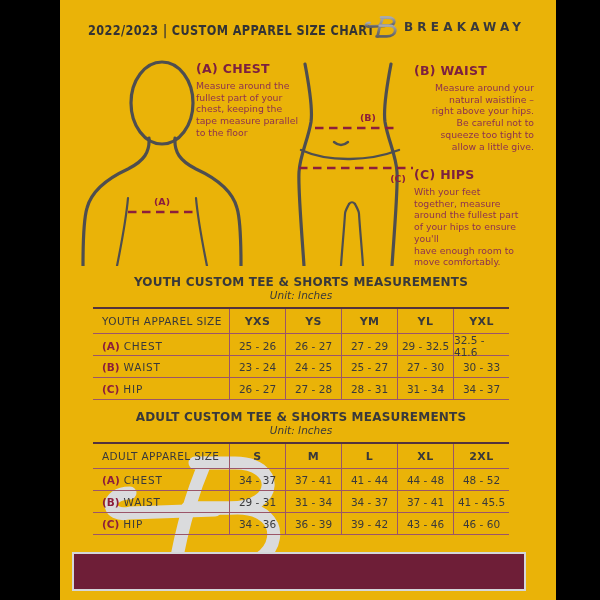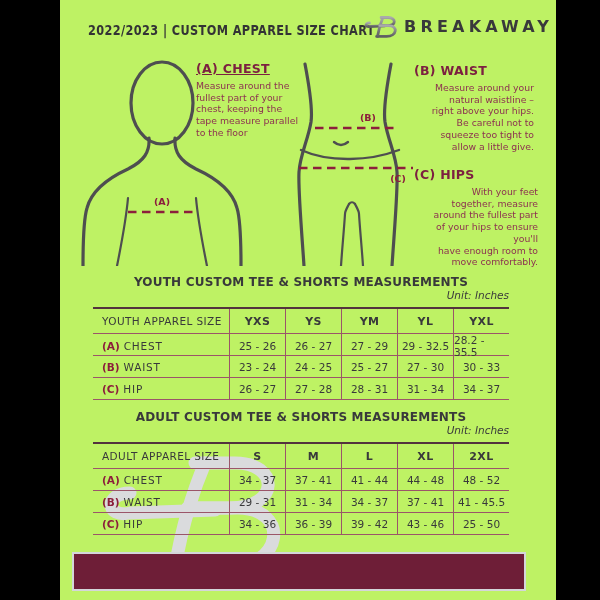--- a/index.html
+++ b/index.html
@@ -2,50 +2,50 @@
 <html><head>
 <meta charset="utf-8">
 <style>
   html, body { margin:0; padding:0; background:#000; }
   body {
     width:600px; height:600px; position:relative; overflow:hidden;
     font-family:"DejaVu Sans","Liberation Sans",sans-serif;
   }
   .page {
     position:absolute; left:60px; top:0; width:496px; height:600px;
-    background:#bef264; overflow:hidden;
+    background:#eab308; overflow:hidden;
   }
   
   .hdr-title {
     position:absolute; left:28px; top:22px; font-size:14.5px; font-weight:bold;
     color:#333335; letter-spacing:.5px; white-space:nowrap;
     transform:scaleX(.78); transform-origin:left top;
   }
   .brandbox { position:absolute; left:304px; top:13px; display:flex; align-items:center; }
-  .brand-name { font-size:16px; font-weight:bold; letter-spacing:4.2px; color:#39393b; margin-left:4px; margin-top:0; }
+  .brand-name { font-size:12px; font-weight:bold; letter-spacing:4.2px; color:#39393b; margin-left:4px; margin-top:0; }
   
   .instr-heading { position:absolute; font-size:12.5px; font-weight:bold; color:#7c2040; letter-spacing:.3px; }
   .instr-body {
     position:absolute; font-size:9.3px; color:#8c3150;
     line-height:1.26; white-space:pre-line;
   }
-  #headA { left:136px; top:61px;text-decoration:underline; }  #bodyA { left:136px; top:80px; width:122px; }
+  #headA { left:136px; top:61px; }  #bodyA { left:136px; top:80px; width:122px; }
   #headB { left:354px; top:63px; }  #bodyB { left:354px; top:82px; width:120px;text-align:right; }
-  #headC { left:354px; top:167px; } #bodyC { left:354px; top:186px; width:124px;text-align:right; }
+  #headC { left:354px; top:167px; } #bodyC { left:354px; top:186px; width:124px; }
   
   .fig { position:absolute; z-index:1; }
   #fig-torso { left:8px; top:56px; }
   #fig-hips  { left:215px; top:60px; }
   .outline { fill:none; stroke:#4e4e50; stroke-linecap:round; }
   .dashline { stroke:#8c1e3c; stroke-width:2.6; stroke-dasharray:8.5 5.5; }
   .figlabel { font-size:9.5px; font-weight:bold; fill:#8c1e3c; text-anchor:middle; }
   
   .tbl-title { position:absolute; left:33px; width:416px; text-align:center; font-size:12px;
     font-weight:bold; color:#39393b; letter-spacing:.2px; z-index:1; }
-  .tbl-unit  { position:absolute; left:33px; width:416px; text-align:right; font-size:10.5px;
+  .tbl-unit  { position:absolute; left:33px; width:416px; text-align:center; font-size:10.5px;
     font-style:italic; color:#39393b; z-index:1; }
   #t0-title { top:275px; } #t0-unit { top:289px; }
   #t1-title { top:410px; } #t1-unit { top:424px; }
   .sizechart { position:absolute; left:33px; width:416px; border-top:2px solid #53333d; z-index:1; }
   #table0 { top:307px; } #table1 { top:442px; }
   .sc-row { display:grid; grid-template-columns:136px 56px 56px 56px 56px 56px;
     border-bottom:1.6px solid #9b5569; height:21px; }
   .sc-row.hdr { height:24px; }
   .sc-cell { display:flex; align-items:center; justify-content:center;
     font-size:10.5px; color:#39393b; border-left:1.4px solid #9b5569; }
@@ -150,21 +150,21 @@
       </div>
       <div class="sc-row">
         <div class="sc-cell first">
           <span class="row-prefix">(A)</span>
           <span>CHEST</span>
         </div>
         <div class="sc-cell">25 - 26</div>
         <div class="sc-cell">26 - 27</div>
         <div class="sc-cell">27 - 29</div>
         <div class="sc-cell">29 - 32.5</div>
-        <div class="sc-cell">28.2 - 35.5</div>
+        <div class="sc-cell">32.5 - 41.6</div>
       </div>
       <div class="sc-row">
         <div class="sc-cell first">
           <span class="row-prefix">(B)</span>
           <span>WAIST</span>
         </div>
         <div class="sc-cell">23 - 24</div>
         <div class="sc-cell">24 - 25</div>
         <div class="sc-cell">25 - 27</div>
         <div class="sc-cell">27 - 30</div>
@@ -218,18 +218,18 @@
       </div>
       <div class="sc-row">
         <div class="sc-cell first">
           <span class="row-prefix">(C)</span>
           <span>HIP</span>
         </div>
         <div class="sc-cell">34 - 36</div>
         <div class="sc-cell">36 - 39</div>
         <div class="sc-cell">39 - 42</div>
         <div class="sc-cell">43 - 46</div>
-        <div class="sc-cell">25 - 50</div>
+        <div class="sc-cell">46 - 60</div>
       </div>
     </div>
 
   <div class="footer-bar"></div>
 </div>
 
 </body></html>

